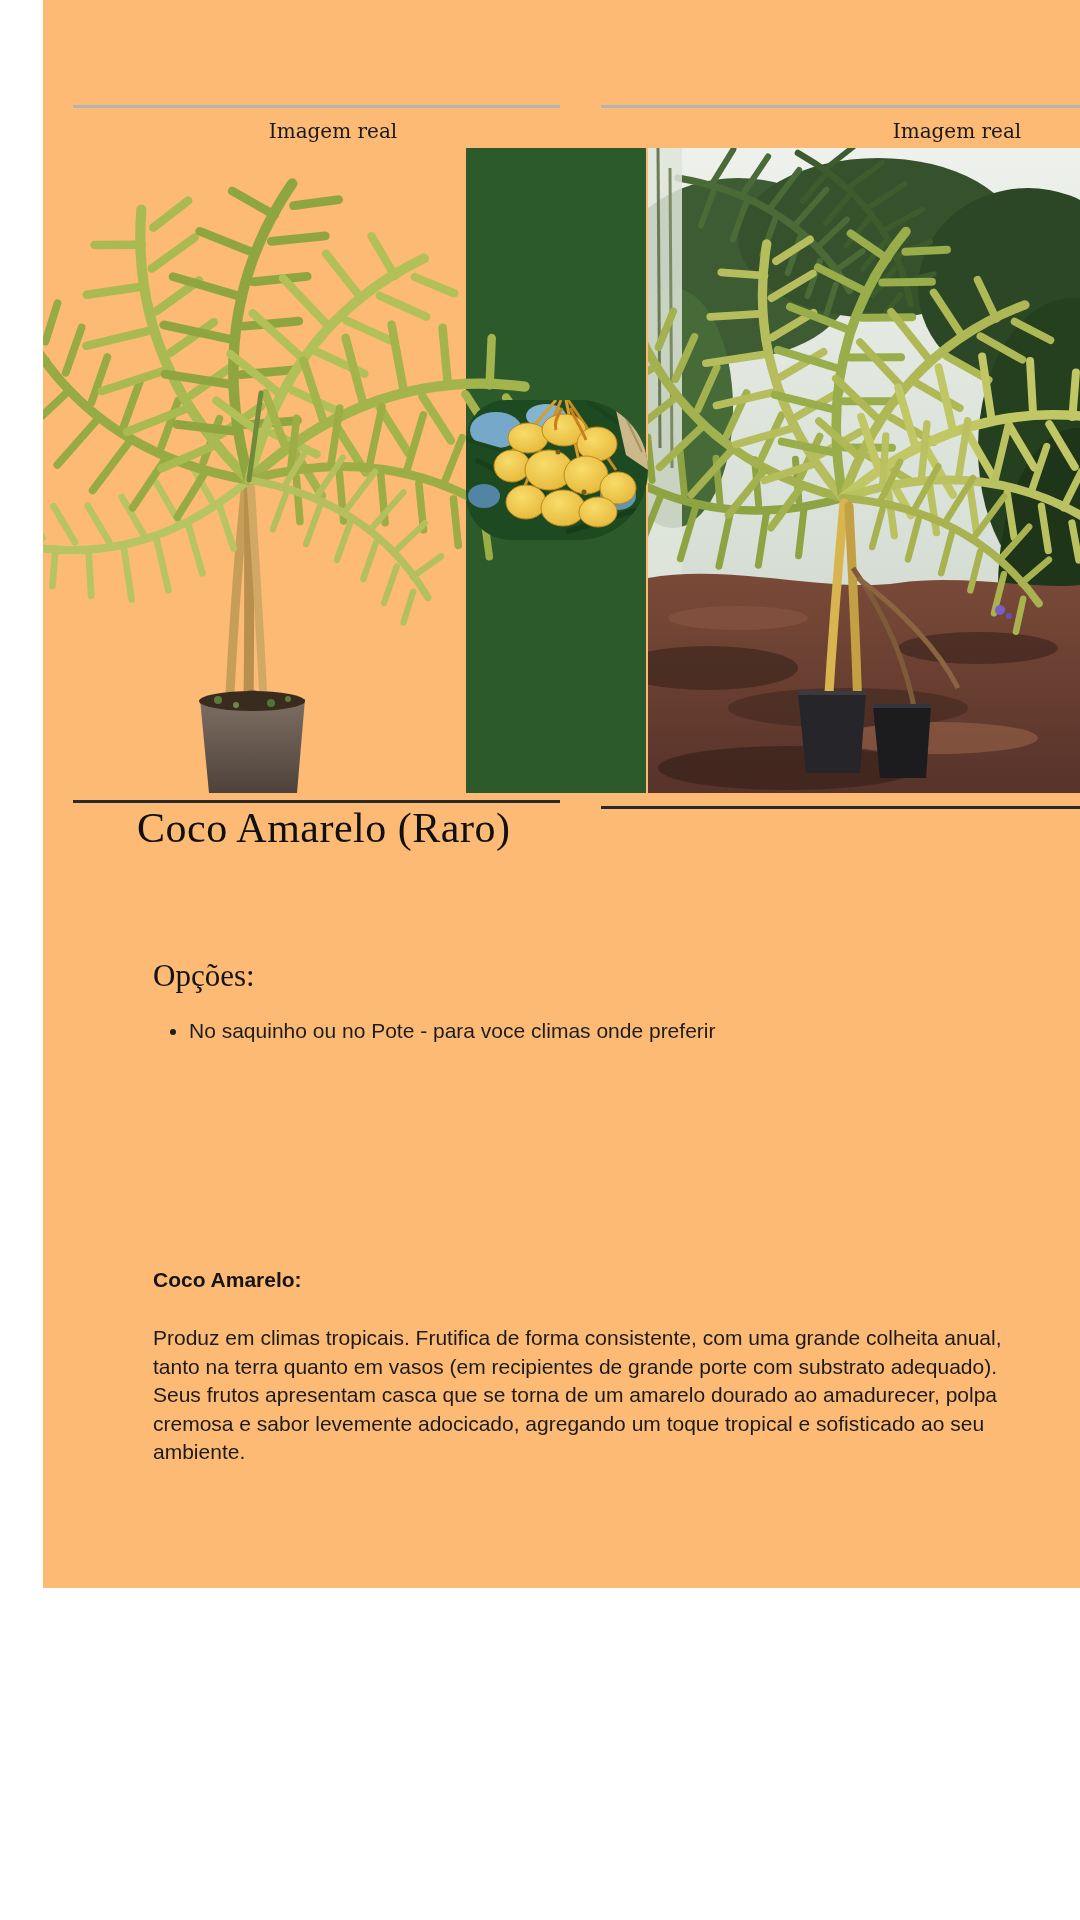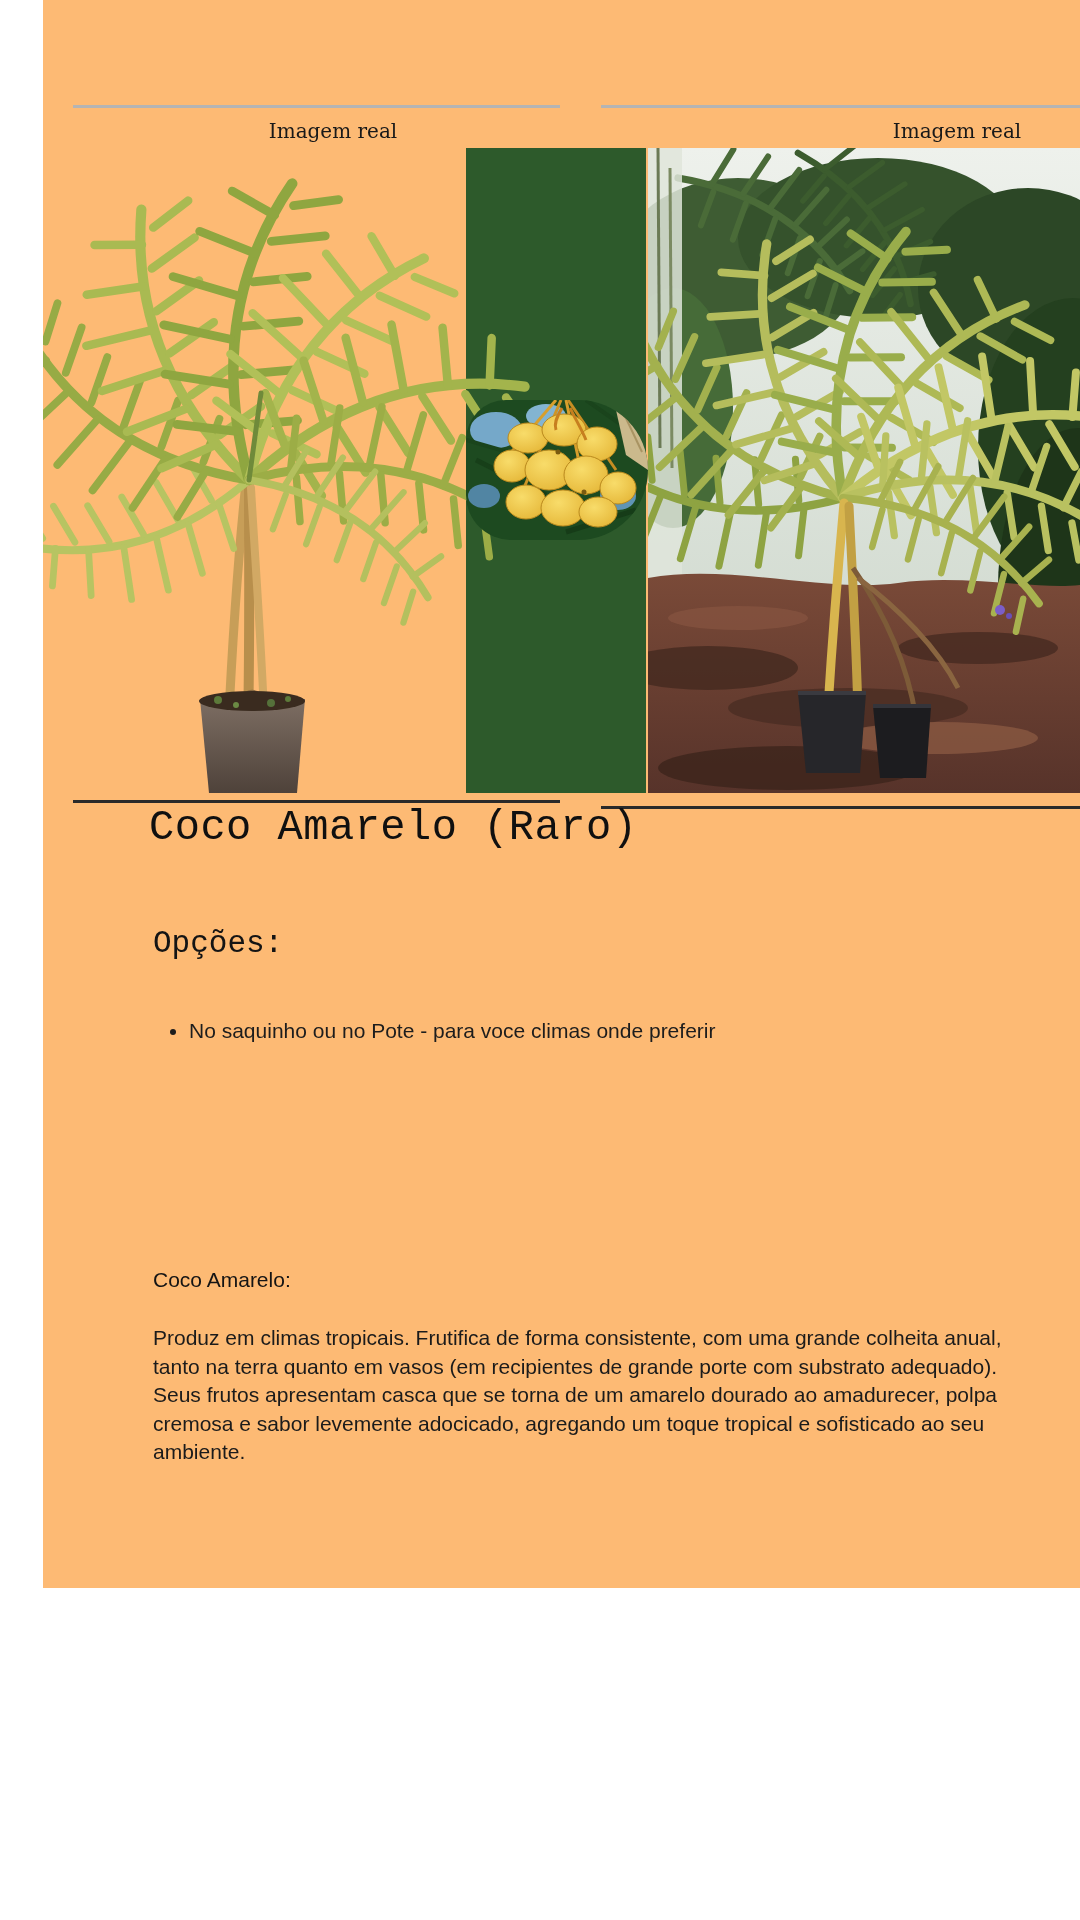--- a/index.html
+++ b/index.html
@@ -9,32 +9,32 @@
   .rule.gray{background:#b4b4b4;}
   .rule.dark{background:#2a2a2a;}
   .img-label{position:absolute;top:119px;width:220px;text-align:center;
              font-family:"DejaVu Serif","Liberation Serif",serif;
              font-size:20px;color:#191919;}
   .photo-left{position:absolute;left:0;top:148px;width:500px;height:645px;}
   .green-band{position:absolute;left:423px;top:148px;width:180px;height:645px;background:#2d5a2b;}
   .photo-right{position:absolute;left:605px;top:148px;width:444px;height:645px;overflow:hidden;}
   .inset{position:absolute;left:423px;top:400px;width:182px;height:140px;
          border-radius:40px 70px 70px 45px;overflow:hidden;}
-  .title{position:absolute;left:106px;top:804px;
-         font-family:Liberation Mono, monospace;
+  .title{position:absolute;left:94px;top:804px;
+         font-family:Liberation Serif, serif;
          font-size:42px;color:#101010;letter-spacing:.5px;}
-  .options-h{position:absolute;left:110px;top:926px;
-             font-family:Liberation Mono, monospace;
+  .options-h{position:absolute;left:110px;top:958px;
+             font-family:Liberation Serif, serif;
              font-size:31px;color:#141414;}
   .options-list{position:absolute;left:110px;top:1016px;margin:0;padding:0 0 0 36px;
                 font-size:21px;line-height:30px;color:#1d1d1d;}
   .desc-h{position:absolute;left:110px;top:1188px;
           font-family:"DejaVu Serif","Liberation Serif",serif;
           font-size:45px;color:#101010;}
-  .desc-lead{position:absolute;left:110px;top:1266px;font-size:21px;font-weight:normal;
+  .desc-lead{position:absolute;left:110px;top:1266px;font-size:21px;font-weight:bold;
              line-height:28px;color:#141414;}
   .desc-body{position:absolute;left:110px;top:1324px;width:880px;font-size:21px;
              line-height:28.5px;color:#1b1b1b;}
   svg{display:block;}
 </style>
 </head>
 <body>
 
 <svg width="0" height="0" style="position:absolute" aria-hidden="true">
   <defs>

